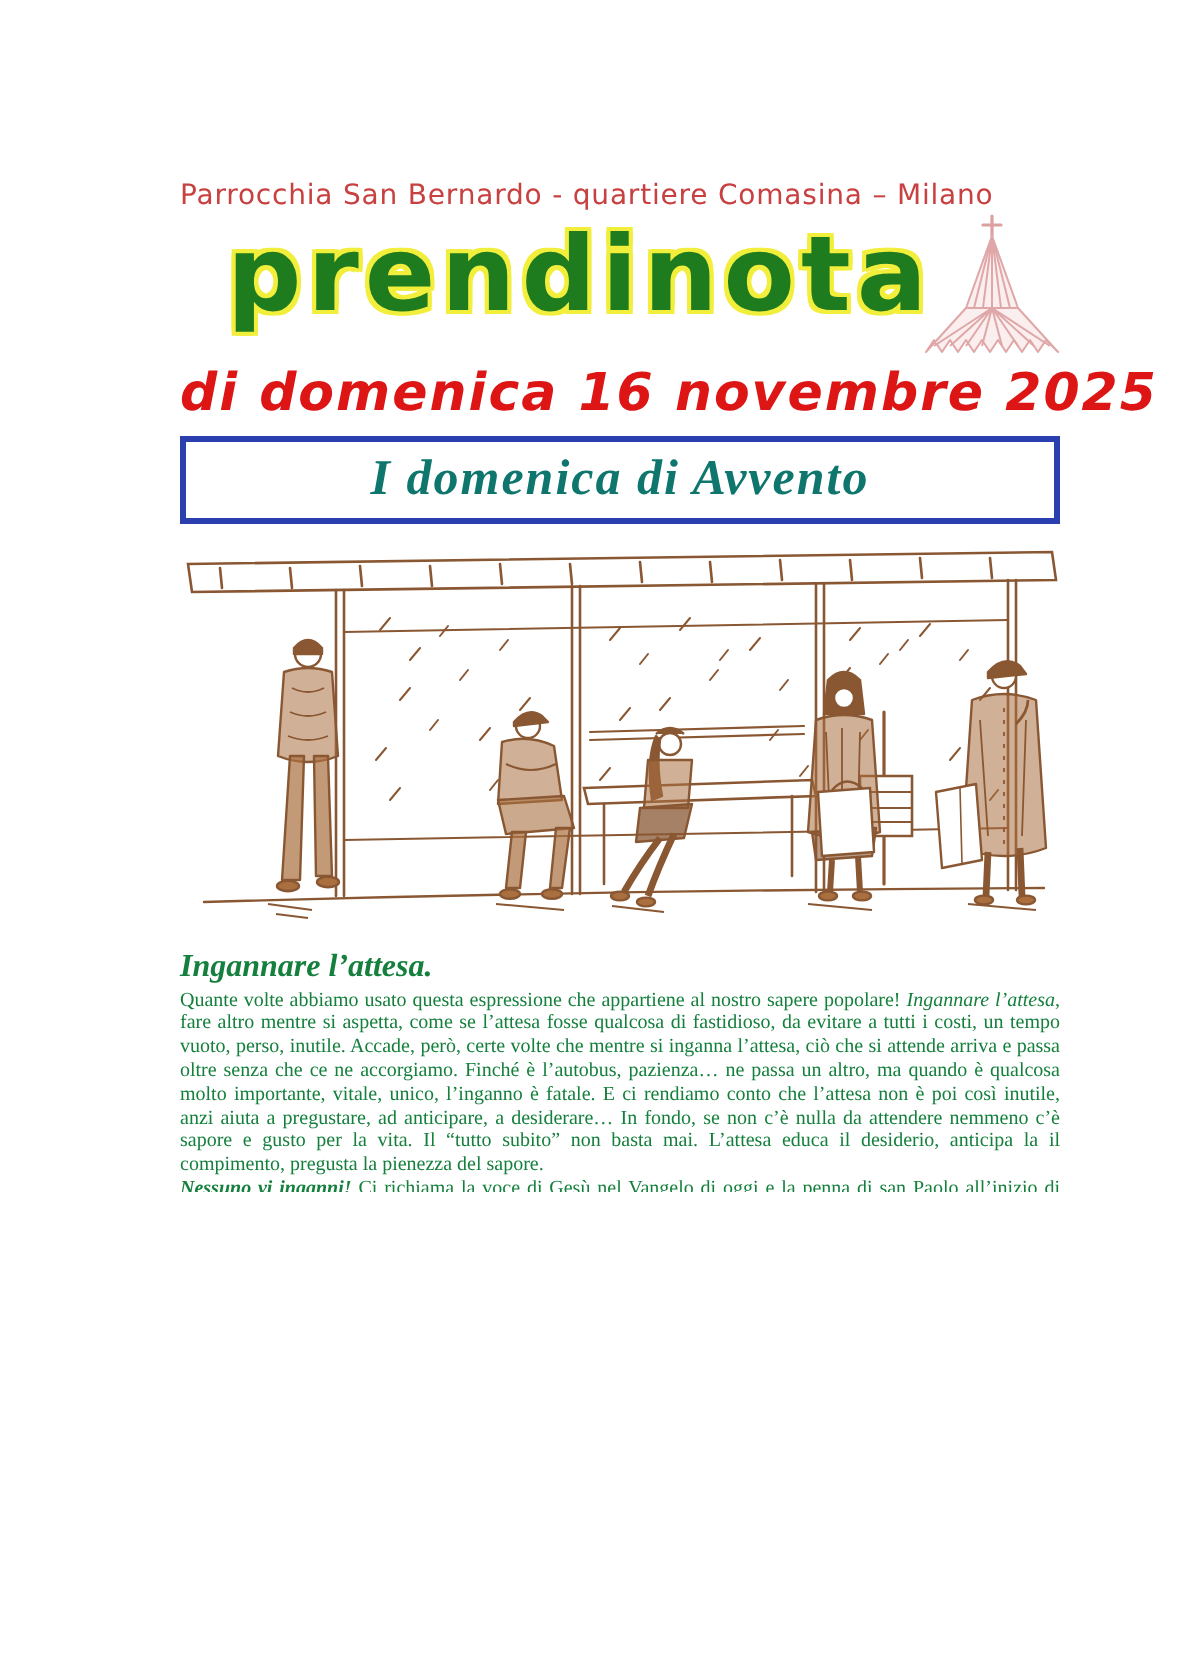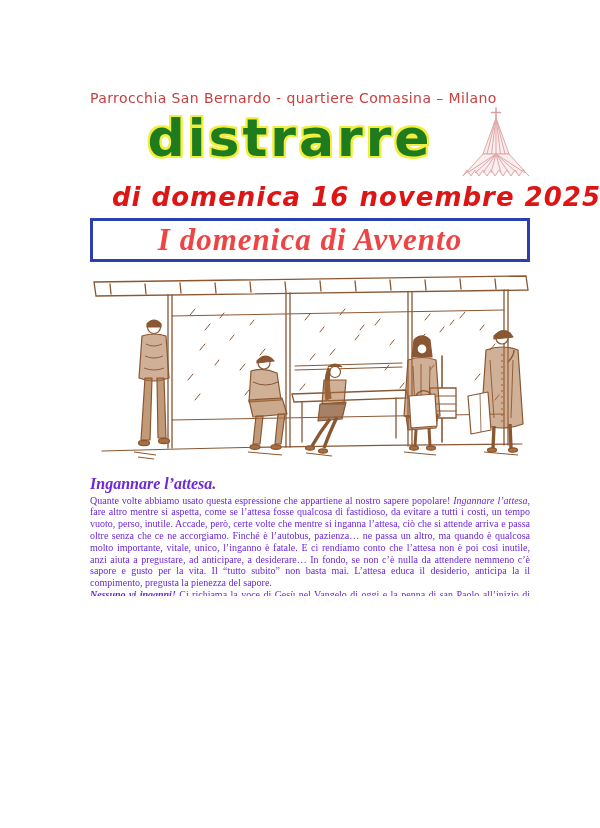--- a/index.html
+++ b/index.html
@@ -37,41 +37,40 @@
   .date-line{
     margin-top:-4px;
     text-align:center;
     font-family:"DejaVu Sans",sans-serif;
     font-weight:bold;
     font-style:italic;
     font-size:26px;
     letter-spacing:1px;
     color:#dd1515;
     white-space:nowrap;
-    margin-left:22px;
   }
   
   .banner{
     margin-top:6px;
     border:3px solid #2b3fae;
     background:#ffffff;
     height:38px;
     display:flex;align-items:center;justify-content:center;
   }
   .banner-label{
     font-family:"Liberation Serif",serif;
     font-weight:bold;font-style:italic;
-    font-size:31px;
-    color:#ef4444;
+    font-size:25px;
+    color:#0f766e;
     letter-spacing:1px;
   }
   
   .illustration{margin-top:8px;width:440px;height:200px;}
   
-  .article{margin-top:5px;width:440px;color:#6d28d9;}
+  .article{margin-top:5px;width:440px;color:#15803d;}
   .lead-heading{
     font-weight:bold;font-style:italic;
     font-size:16px;line-height:1.1;
     margin:0 0 2px 0;
   }
   .para{
     font-size:10px;line-height:1.18;
     text-align:justify;
     margin:0;
   }
@@ -80,21 +79,21 @@
 </style>
 </head>
 <body>
 
 <div class="page">
 
   <div>
     <div class="parish-line">Parrocchia San Bernardo - quartiere Comasina – Milano</div>
 
     <div class="title-row">
-      <div class="main-title">distrarre</div>
+      <div class="main-title">prendinota</div>
 
       <span class="church-icon">
         <svg width="72" height="82" viewBox="0 0 72 82" xmlns="http://www.w3.org/2000/svg">
           <g stroke="#dca0a0" fill="none" stroke-width="1.6" stroke-linecap="round">
             <path d="M36,2 V12 M31.5,6.5 H40.5"></path>
           </g>
           <g stroke="#dfa7a7" stroke-width="1" stroke-linejoin="round">
             <path d="M36,12 L23,48 L49,48 Z" fill="#fbeeee"></path>
             <path d="M36,12 L27,48 M36,12 L31.5,48 M36,12 L36,48 M36,12 L40.5,48 M36,12 L45,48"></path>
             <path d="M23,48 L3,70 L7,64 L11,70 L15,64 L19,70 L23,64 L27,70 L31,64 L35,70 L39,64 L43,70 L47,64 L51,70 L55,64 L59,70 L63,64 L69,70 L49,48 Z" fill="#fbeeee"></path>

